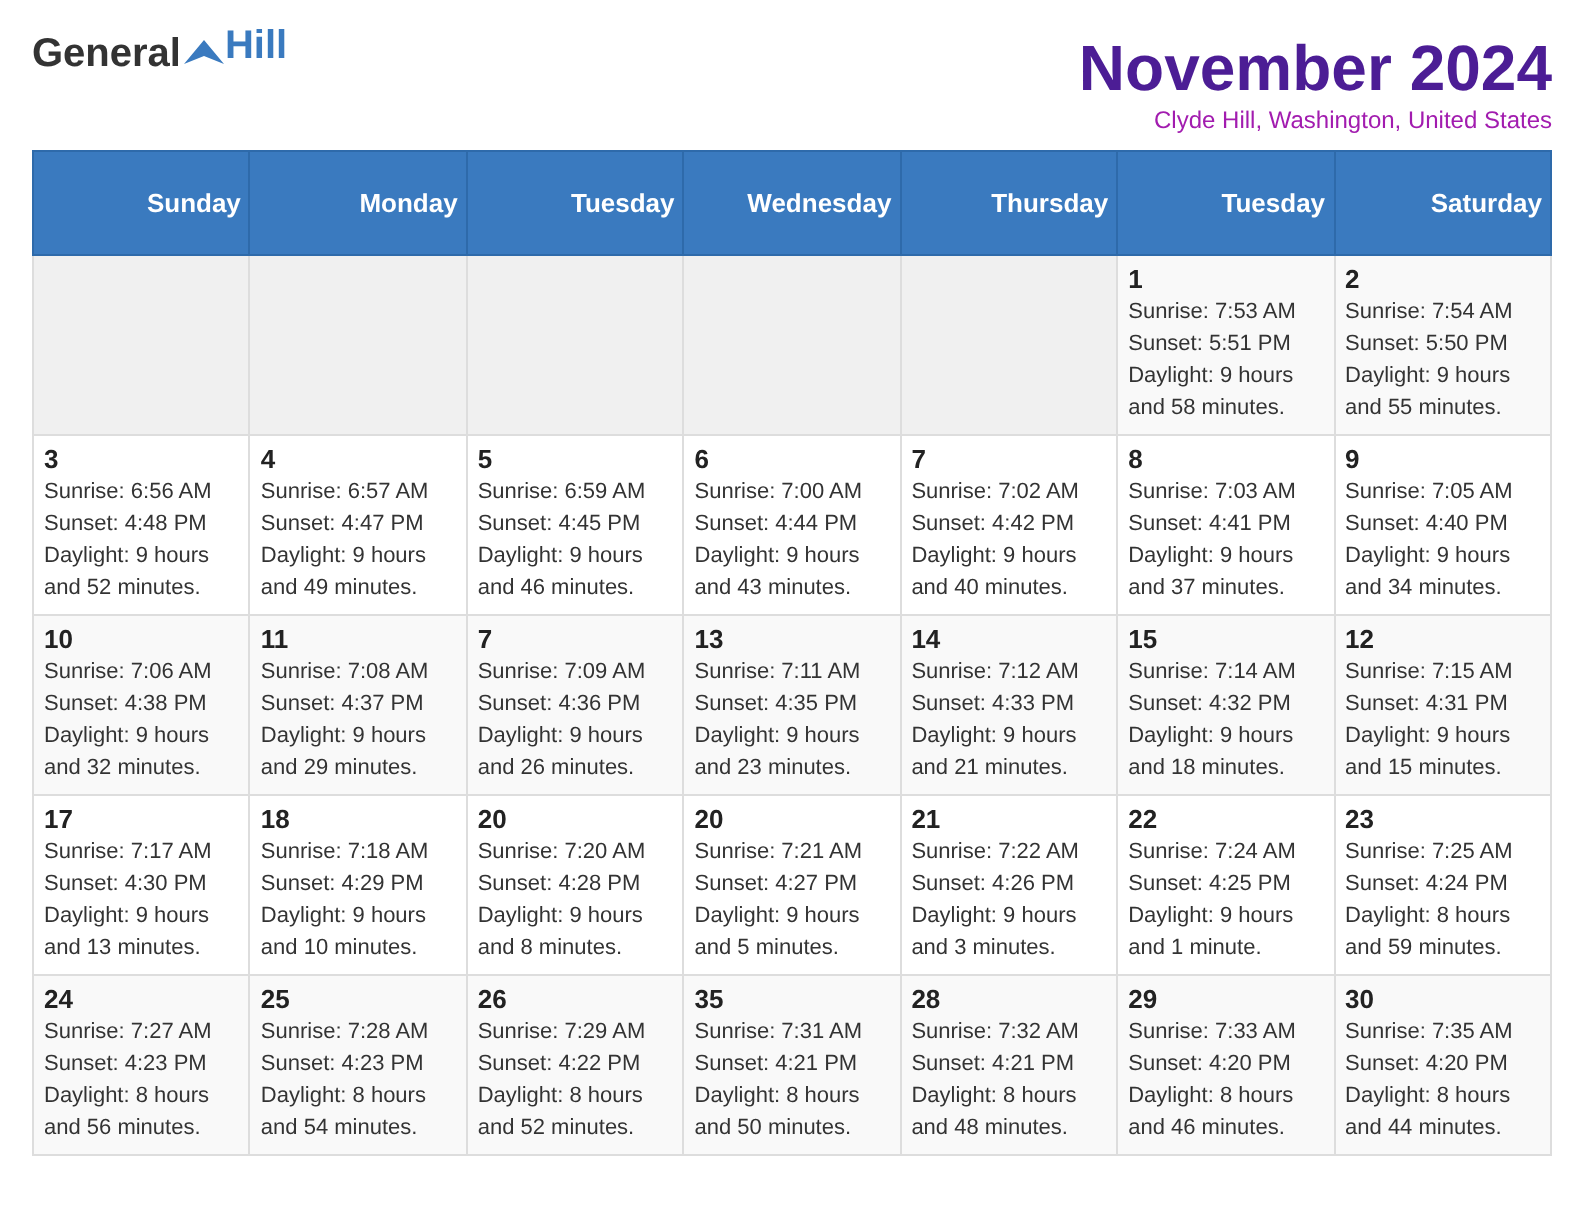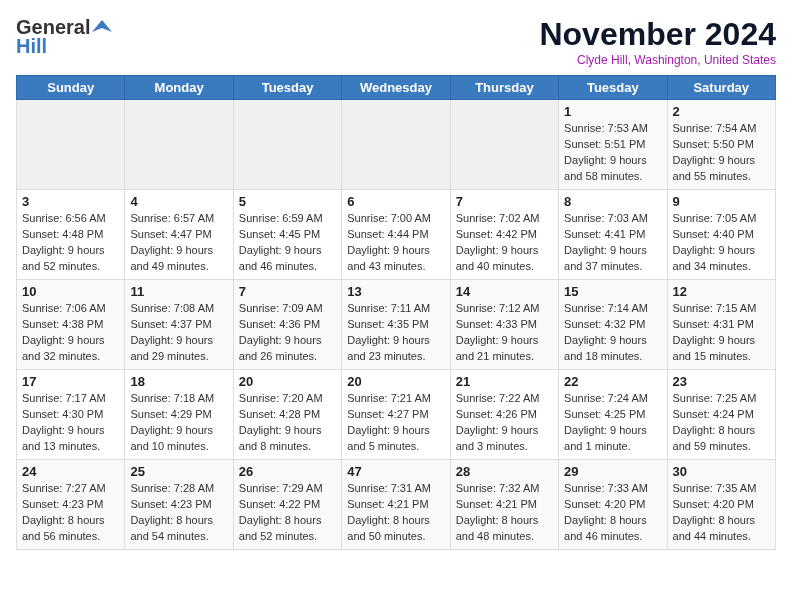--- a/index.html
+++ b/index.html
@@ -11,47 +11,46 @@
       padding: 16px;
     }
     .header-section {
       display: flex;
       justify-content: space-between;
       align-items: flex-start;
       margin-bottom: 8px;
     }
     .logo {
       display: flex;
-      flex-direction: column;
       align-items: flex-start;
     }
     .title-section {
       text-align: right;
     }
     .month-year {
       font-size: 32px;
       font-weight: bold;
-      color: #0f172a;
+      color: #4c1d95;
     }
     .location {
       font-size: 12px;
       color: #a21caf;
     }
     table {
       width: 100%;
       border-collapse: collapse;
       table-layout: fixed;
     }
     thead th {
       background-color: #3a7abf;
       color: #fff;
       font-size: 13px;
       font-weight: bold;
-      padding: 4px 4px;
-      text-align: center;
+      padding: 18px 4px;
+      text-align: right;
       border: 1px solid #2e6aaa;
     }
     tbody td {
       vertical-align: top;
       border: 1px solid #ddd;
       padding: 4px 5px;
       font-size: 11px;
       color: #333;
       height: 90px;
       background: #fff;
@@ -218,21 +217,21 @@
         </td>
         <td>
           <span class="day-num">25</span>
           <div class="day-info">Sunrise: 7:28 AM<br>Sunset: 4:23 PM<br>Daylight: 8 hours and 54 minutes.</div>
         </td>
         <td>
           <span class="day-num">26</span>
           <div class="day-info">Sunrise: 7:29 AM<br>Sunset: 4:22 PM<br>Daylight: 8 hours and 52 minutes.</div>
         </td>
         <td>
-          <span class="day-num">47</span>
+          <span class="day-num">35</span>
           <div class="day-info">Sunrise: 7:31 AM<br>Sunset: 4:21 PM<br>Daylight: 8 hours and 50 minutes.</div>
         </td>
         <td>
           <span class="day-num">28</span>
           <div class="day-info">Sunrise: 7:32 AM<br>Sunset: 4:21 PM<br>Daylight: 8 hours and 48 minutes.</div>
         </td>
         <td>
           <span class="day-num">29</span>
           <div class="day-info">Sunrise: 7:33 AM<br>Sunset: 4:20 PM<br>Daylight: 8 hours and 46 minutes.</div>
         </td>

